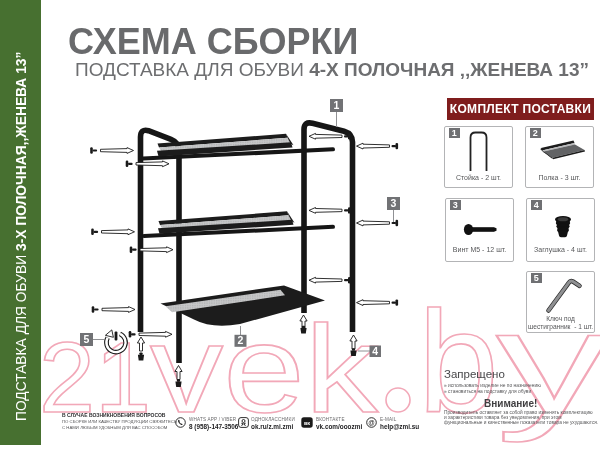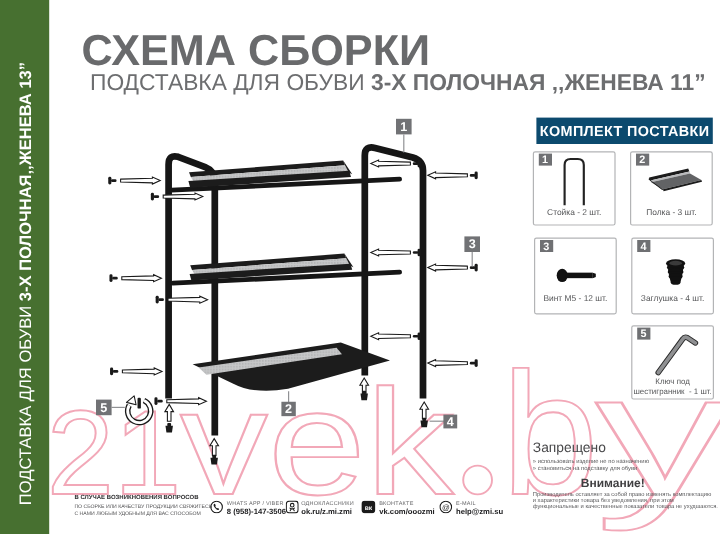--- a/index.html
+++ b/index.html
@@ -28,21 +28,21 @@
 <div class="abs" style="left:0;top:0;width:41px;height:445px;background:#477030;z-index:2;"></div>
 
 <div class="abs" style="left:0;top:0;width:41px;height:445px;z-index:3;">
   <svg width="41" height="445" viewBox="0 0 41 445">
     <text transform="translate(26,421) rotate(-90)" font-size="13.8" fill="#fff" font-family="Liberation Sans, sans-serif">ПОДСТАВКА ДЛЯ ОБУВИ <tspan font-weight="bold">3-Х ПОЛОЧНАЯ</tspan><tspan font-weight="bold">‚‚ЖЕНЕВА 13”</tspan></text>
   </svg>
 </div>
 
 <div class="abs" style="left:68px;top:21px;z-index:2;font-weight:bold;font-size:36px;color:#696a6c;letter-spacing:0px;">СХЕМА СБОРКИ</div>
 
-<div class="abs" style="left:75px;top:59px;z-index:2;font-size:19px;color:#6d6e70;white-space:nowrap;">ПОДСТАВКА ДЛЯ ОБУВИ <b>3-Х ПОЛОЧНАЯ ‚‚ЖЕНЕВА 11”</b></div>
+<div class="abs" style="left:75px;top:59px;z-index:2;font-size:19px;color:#6d6e70;white-space:nowrap;">ПОДСТАВКА ДЛЯ ОБУВИ <b>4-Х ПОЛОЧНАЯ ‚‚ЖЕНЕВА 13”</b></div>
 
 <svg class="abs" style="left:0;top:0;z-index:4" width="600" height="449" viewBox="0 0 600 449" id="rack">
 <defs>
   <pattern id="mesh" width="2.4" height="2.4" patternUnits="userSpaceOnUse">
     <rect width="2.4" height="2.4" fill="#c6c7c8"></rect>
     <circle cx="0.7" cy="0.7" r="0.55" fill="#9d9ea0"></circle>
   </pattern>
 
   <g id="scrR">
     <path d="M0,-1.2 L26.5,-1.9 L26.5,-2.9 L33,0 L26.5,2.9 L26.5,1.9 L0,1.2 Z" fill="#fff" stroke="#1a1a1a" stroke-width="0.9"></path>
@@ -186,21 +186,21 @@
   <text x="240.5" y="344.2">2</text>
   <rect x="387" y="197" width="13" height="13" fill="#717275"></rect>
   <text x="393.5" y="207">3</text>
   <rect x="369.5" y="345.5" width="11.5" height="11.5" fill="#717275"></rect>
   <text x="375.2" y="354.6">4</text>
   <rect x="80" y="333" width="13" height="13" fill="#717275"></rect>
   <text x="86.5" y="343">5</text>
 </g>
 </svg>
 
-<div class="abs" style="left:447px;top:98px;width:147px;height:22px;background:#0c4a6e;z-index:5;
+<div class="abs" style="left:447px;top:98px;width:147px;height:22px;background:#7f1d1d;z-index:5;
      color:#fff;font-weight:bold;font-size:12px;text-align:center;line-height:22px;letter-spacing:0.3px;white-space:nowrap;">КОМПЛЕКТ ПОСТАВКИ</div>
 
 <div id="boxes" style="z-index:5;position:absolute;left:0;top:0;">
 
   <div class="abs pbox" style="left:444px;top:126px;width:69px;height:62px;"></div>
   <div class="abs badge" style="left:449px;top:128px;">1</div>
   <svg class="abs" style="left:444px;top:126px;" width="69" height="62" viewBox="0 0 69 62">
     <path d="M26.5,45 V11.5 Q26.5,6.5 31.5,6.5 H37.5 Q42.5,6.5 42.5,11.5 V45" fill="none" stroke="#222" stroke-width="1.8"></path>
   </svg>
   <div class="abs cap1" style="left:444px;top:174px;width:69px;">Стойка - 2 шт.</div>

